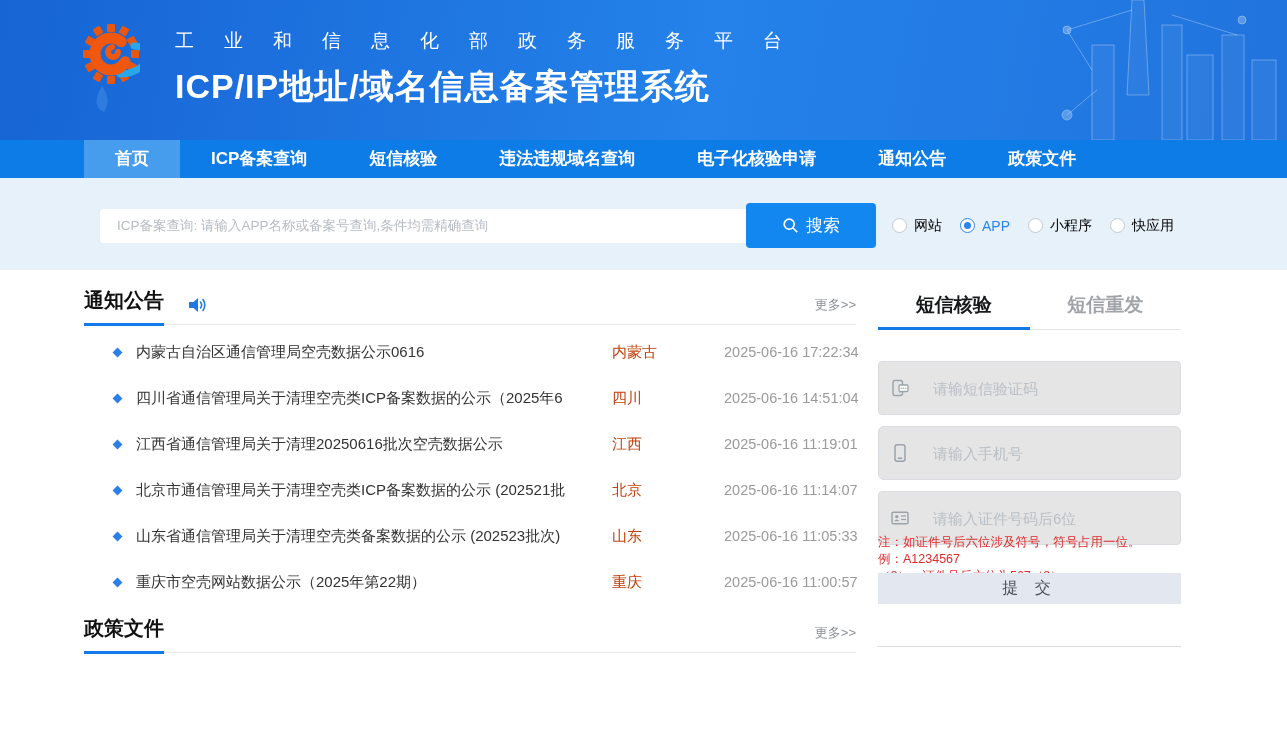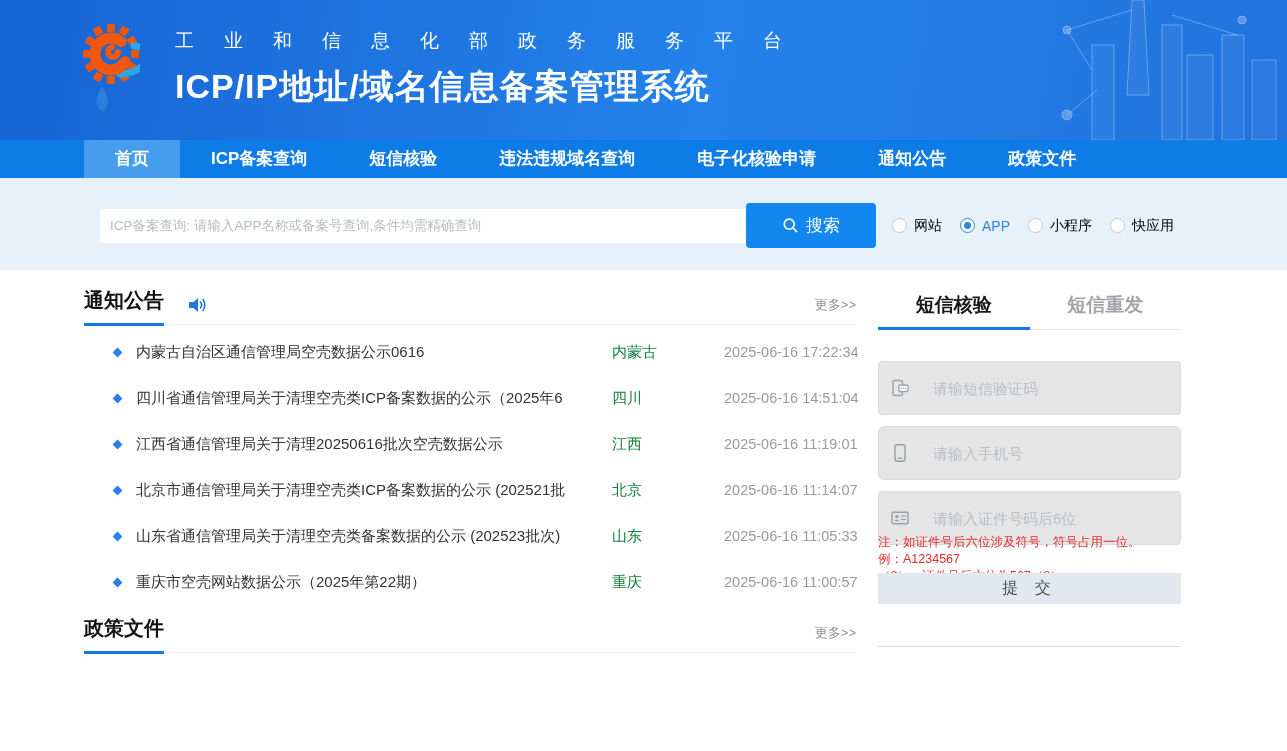--- a/index.html
+++ b/index.html
@@ -18,21 +18,21 @@
   
   .navbar { height:38px; background:#0d7ce6; display:flex; padding-left:84px; }
   .nav-item { color:#fff; font-size:17px; font-weight:bold; line-height:38px;
     padding:0 31px; cursor:pointer; text-decoration:none; white-space:nowrap; }
   .nav-item.active { background:#479ded; }
 
   
   .search-section { height:92px; background:#e7f1fa; position:relative; }
   .search-row { position:absolute; left:100px; top:25px; display:flex; align-items:center; }
   .search-input { width:648px; height:34px; border:none; outline:none; background:#fff;
-    border-radius:4px 0 0 4px; padding:0 10px; font-size:13.5px; color:#333;
+    border-radius:4px 0 0 4px; padding:0 17px; font-size:13.5px; color:#333;
     font-family:"Liberation Sans","DejaVu Sans",sans-serif; }
   .search-input::placeholder { color:#b6bcc4; }
   .search-btn { width:130px; height:45px; border:none; background:#1287f0; color:#fff;
     font-size:17px; border-radius:4px; margin-left:-2px; cursor:pointer; display:flex;
     align-items:center; justify-content:center; gap:7px;
     font-family:"Liberation Sans","DejaVu Sans",sans-serif; }
   .radio-group { display:flex; align-items:center; margin-left:16px; }
   .radio-item { display:flex; align-items:center; margin-right:18px; cursor:pointer;
     font-size:14px; color:#000000; white-space:nowrap; }
   .radio-item:last-child { margin-right:0; }
@@ -59,21 +59,21 @@
   .sec-header.notices { top:20px; }
   .sec-header.policies { top:348px; }
 
   
   .notice-list { position:absolute; left:6px; right:0; top:59px; }
   .notice-row { display:grid; grid-template-columns:26px 496px 112px 1fr;
     align-items:center; height:46px; cursor:pointer; }
   .diamond { width:7px; height:7px; background:#2b7fe8; transform:rotate(45deg);
     justify-self:start; margin-left:24px; }
   .n-title { font-size:15px; color:#333; white-space:nowrap; overflow:hidden; padding-left:20px; }
-  .n-region { font-size:15px; color:#15803d; }
+  .n-region { font-size:15px; color:#c2410c; }
   .n-date { font-size:14.5px; color:#9a9a9a; text-align:right; padding-right:8px; white-space:nowrap; }
 
   
   .tabs { position:absolute; left:0; right:0; top:20px; height:40px; display:flex; }
   .tab { flex:1; text-align:center; font-size:19px; font-weight:bold; color:#a0a4a8;
     line-height:30px; border-bottom:1px solid #e5e5e5; cursor:pointer; }
   .tab.active { color:#17181a; border-bottom:3px solid #1379e8; }
 
   .field { position:absolute; left:0; right:0; height:54px; border:1px solid #d8dce0;
     border-radius:4px; background:#e5e5e5; display:flex; align-items:center; }

